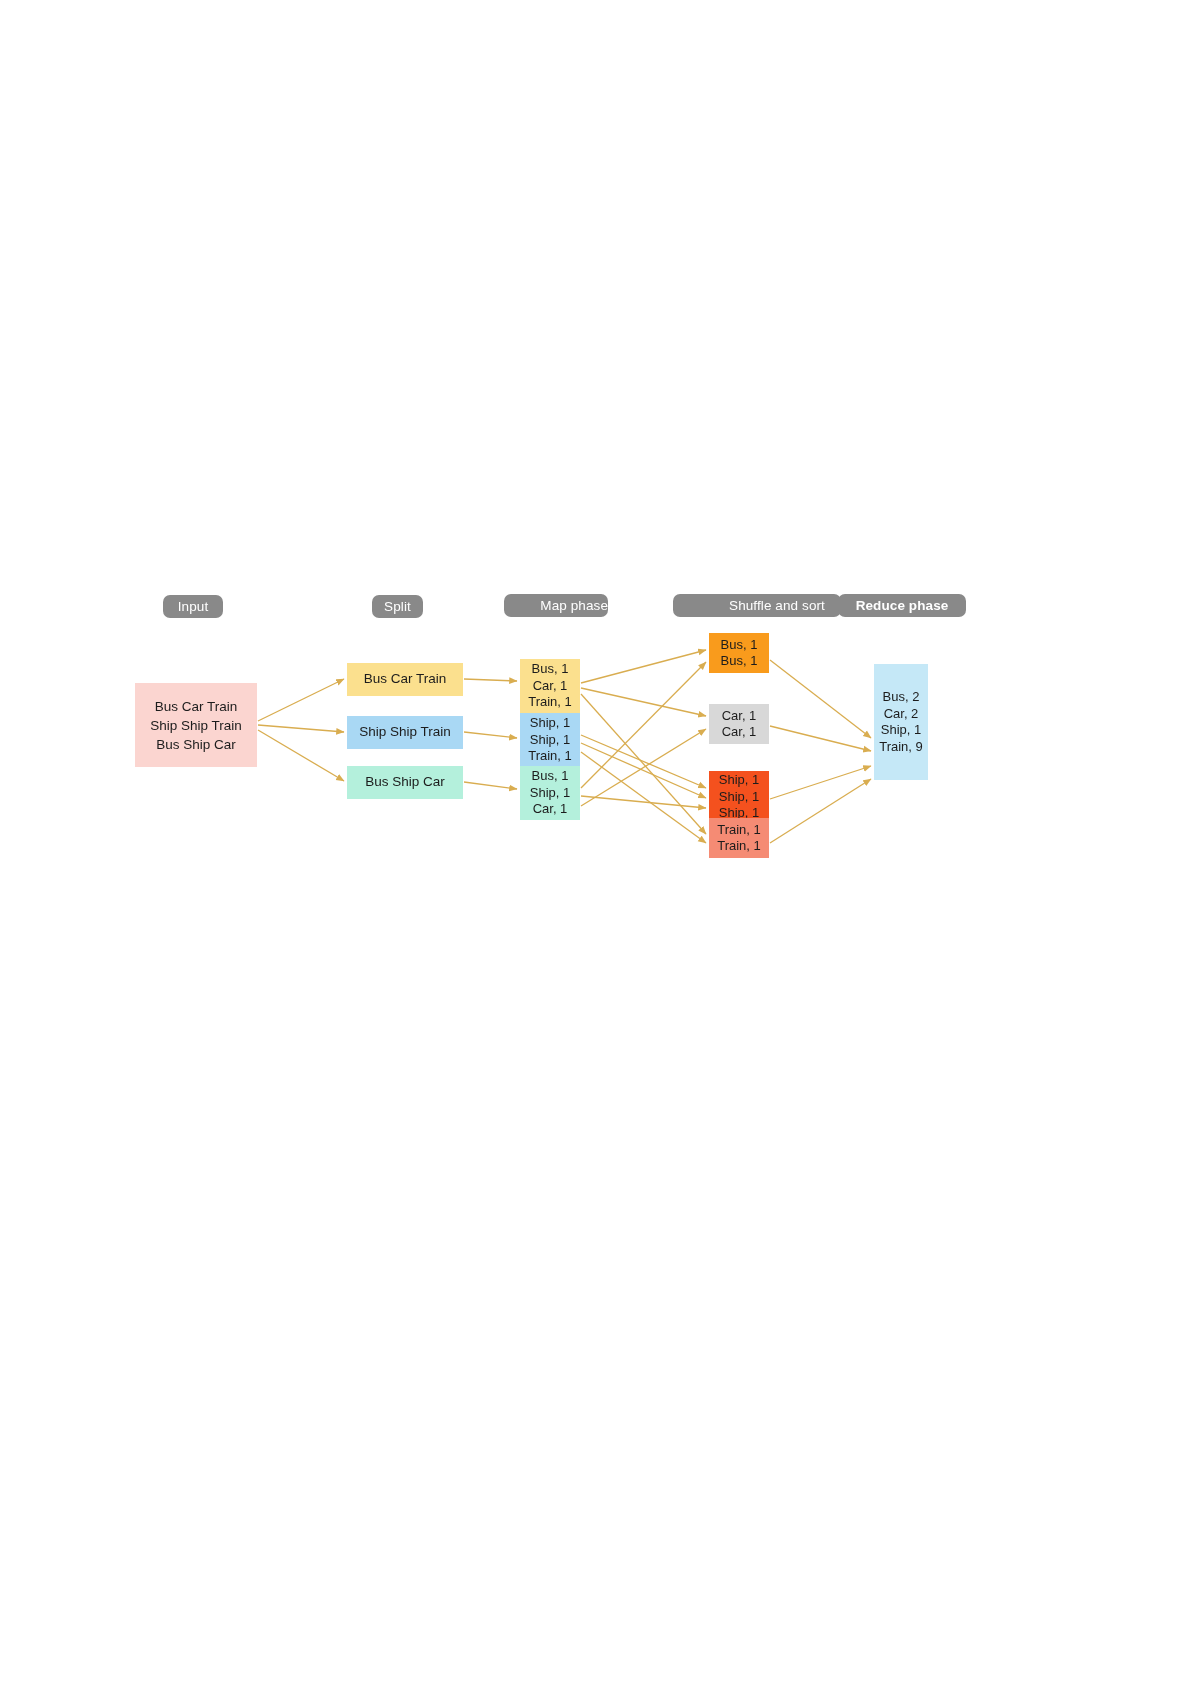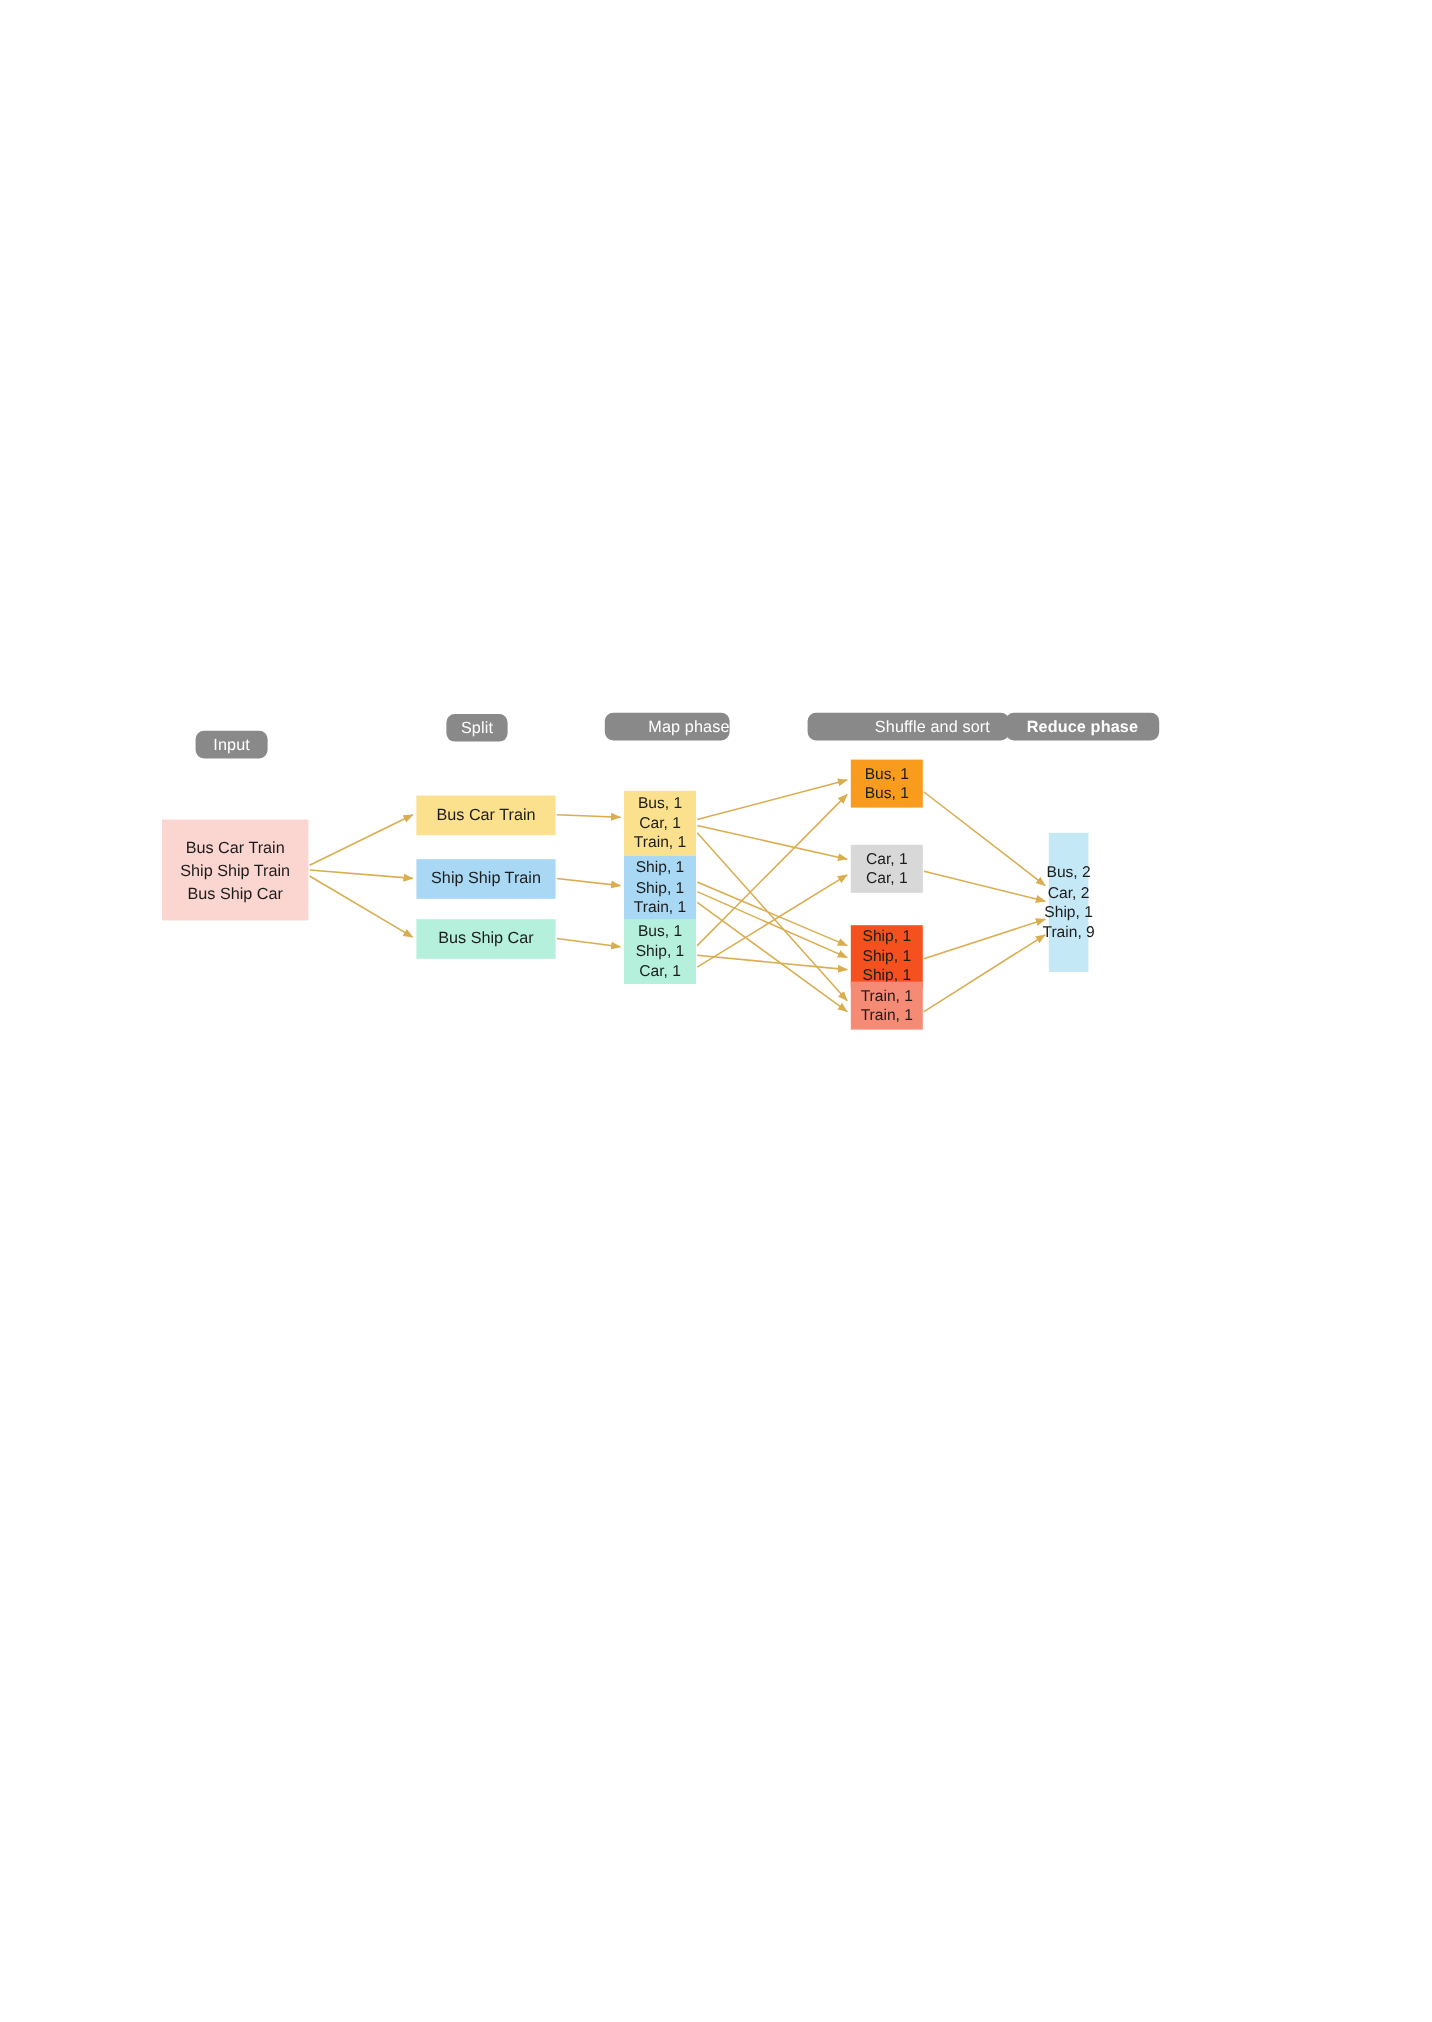--- a/index.html
+++ b/index.html
@@ -142,22 +142,22 @@
   #shuffle-3 {
     left: 709px;
     top: 818px;
     width: 60px;
     height: 40px;
     background: #f58b74;
   }
   
   #reduce-0 {
     left: 874px;
-    top: 694px;
-    width: 33px;
+    top: 664px;
+    width: 54px;
     height: 116px;
     background: #c5e8f7;
     text-align: center;
   }
 </style>
 </head>
 <body>
 
 <div id="diagram">
 
@@ -189,21 +189,21 @@
       <path d="M581,796 L706,808"></path>
       <path d="M581,806 L706,729"></path>
 
       <path d="M770,660 L871,738"></path>
       <path d="M770,726 L871,751"></path>
       <path d="M770,799 L871,766"></path>
       <path d="M770,843 L871,779"></path>
     </g>
   </svg>
 
-  <div class="phase-label" style="left:163px; top:609px; width:60px;">
+  <div class="phase-label" style="left:163px; top:595px; width:60px;">
     <span>Input</span>
   </div>
   <div class="phase-label" style="left:372px; top:595px; width:51px;">
     <span>Split</span>
   </div>
   <div class="phase-label" style="left:504px; top:594px; width:104px;justify-content:flex-end;">
     <span>Map phase</span>
   </div>
   <div class="phase-label" style="left:673px; top:594px; width:128px;padding-left:40px;">
     <span>Shuffle and sort</span>

